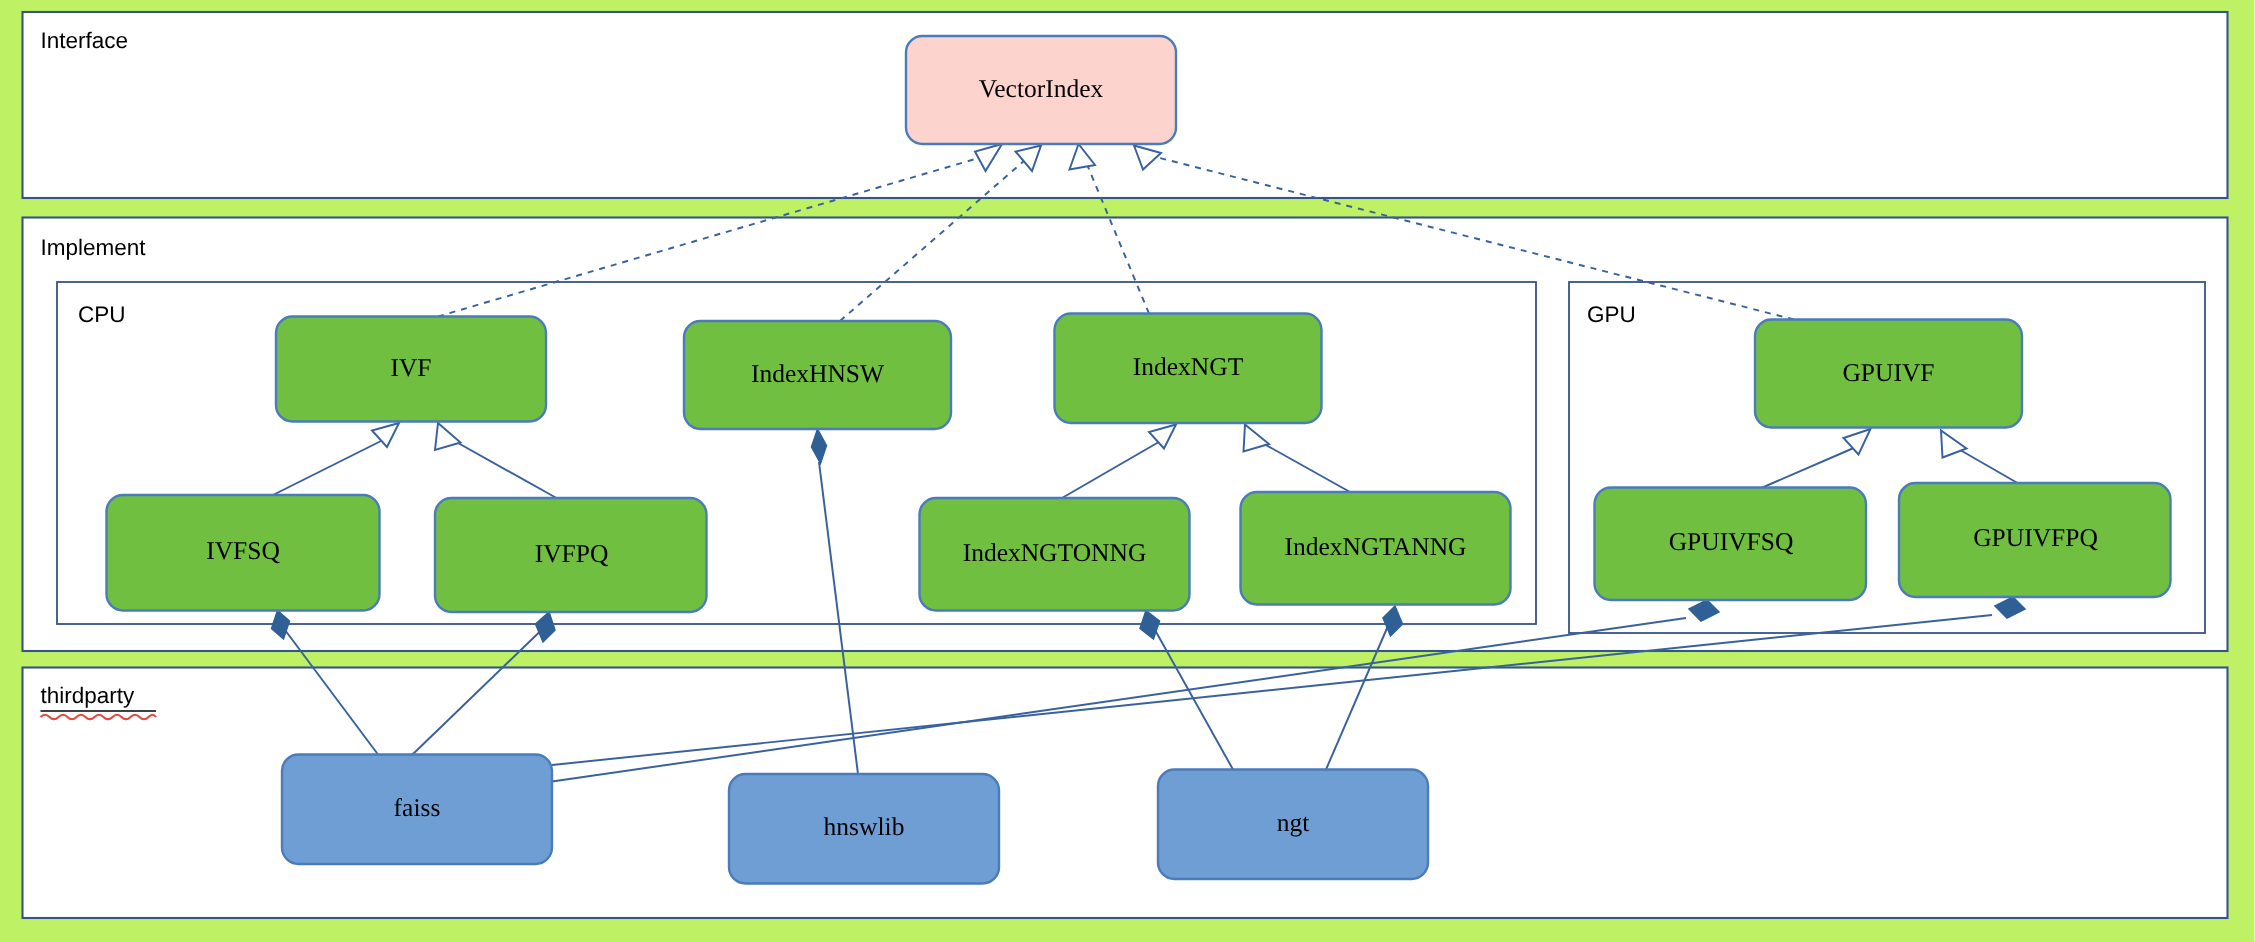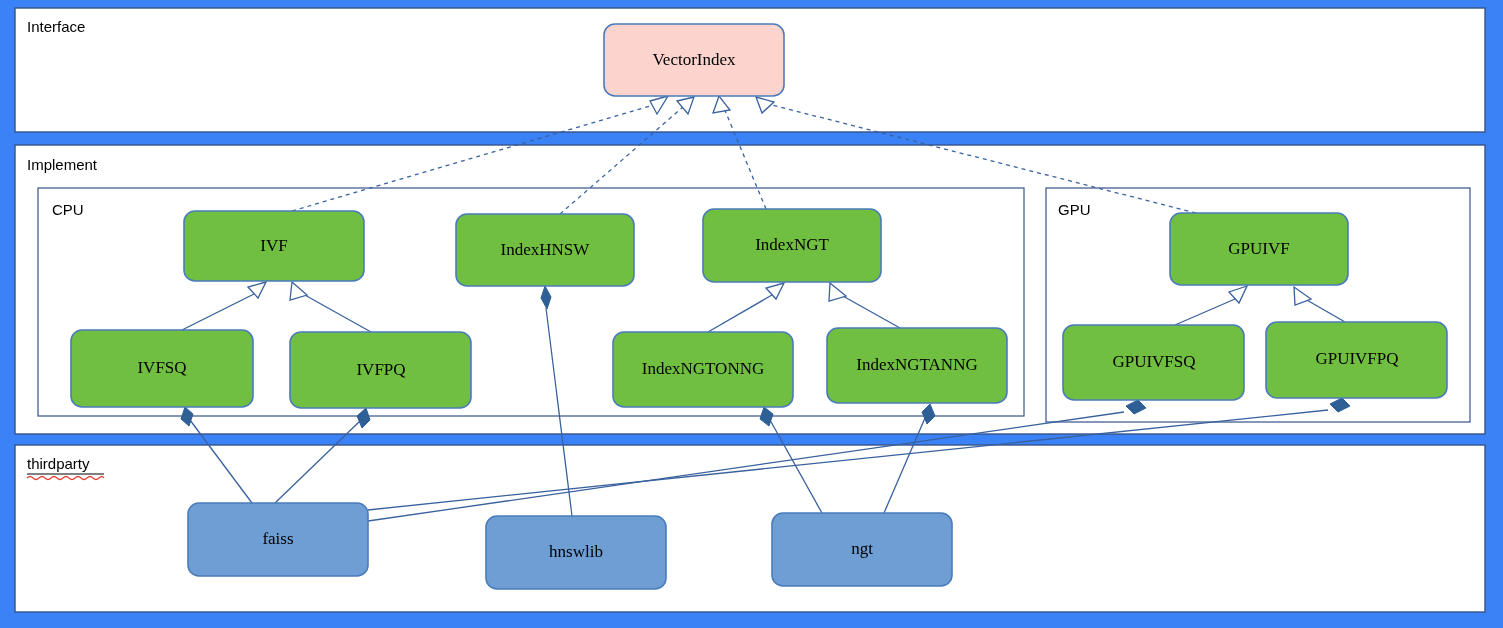--- a/index.html
+++ b/index.html
@@ -7,21 +7,21 @@
     padding: 0;
     background: #ffffff;
   }
   body {
     font-family: "Liberation Sans", sans-serif;
   }
   #diagram-root {
     position: relative;
     width: 1503px;
     height: 628px;
-    background: #3b82f6;
+    background: #bef264;
     overflow: hidden;
   }
   svg#diagram-canvas {
     position: absolute;
     top: 0;
     left: 0;
     width: 1503px;
     height: 628px;
     display: block;
   }

